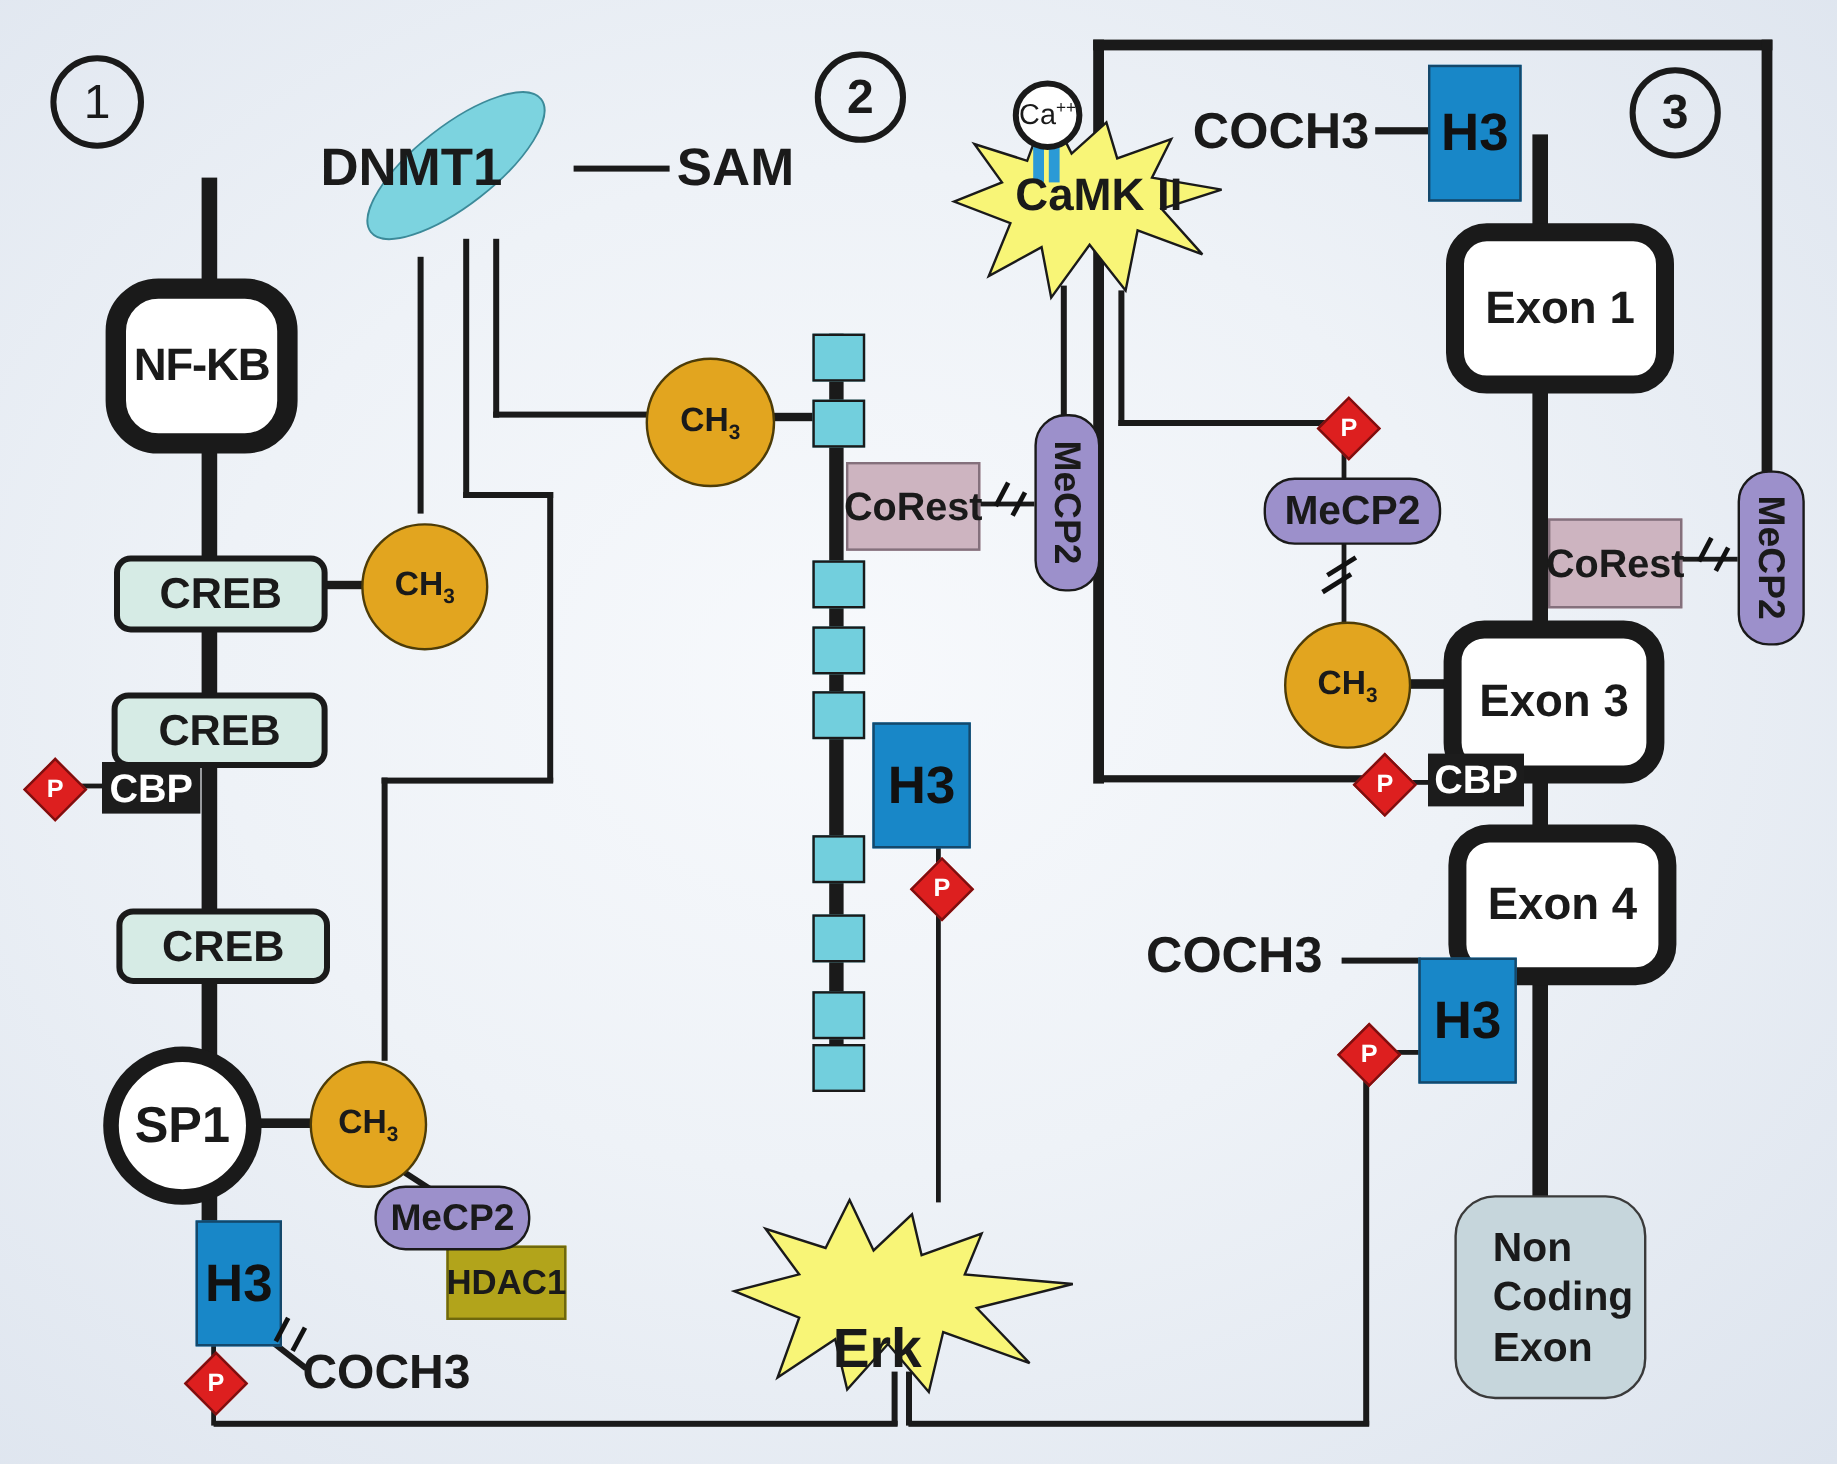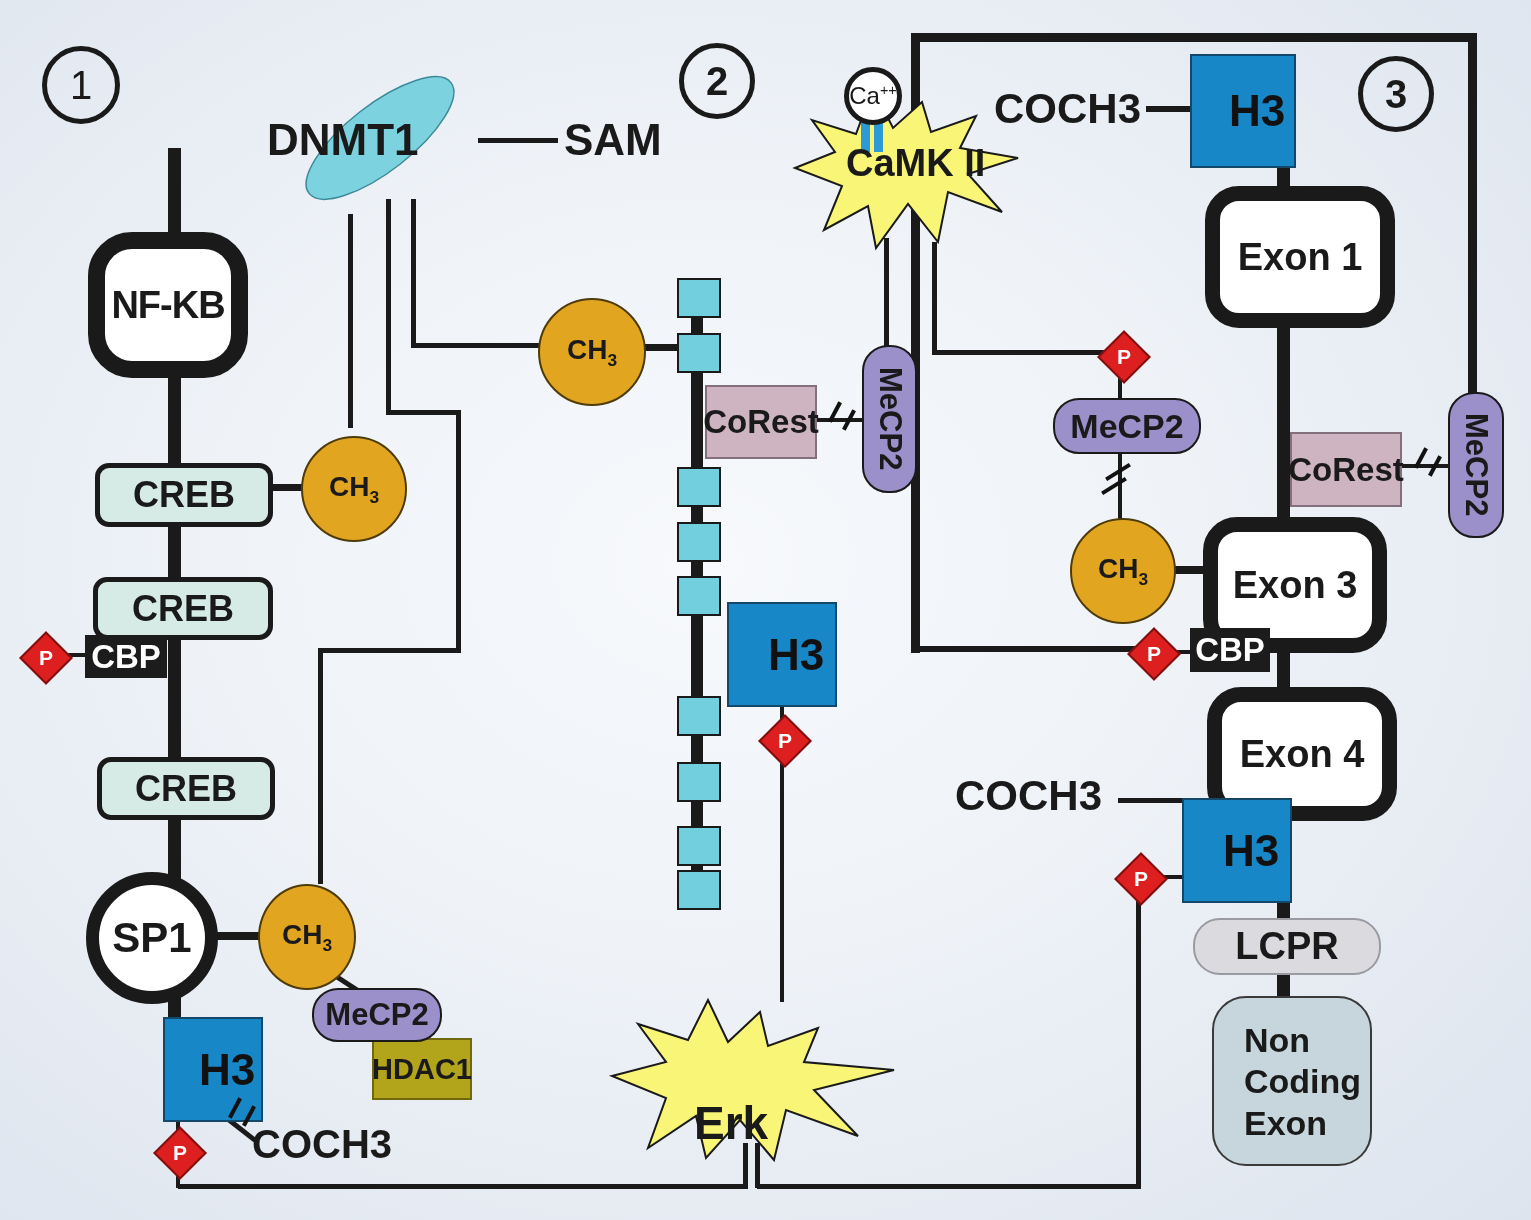--- a/index.html
+++ b/index.html
@@ -10,21 +10,21 @@
   .ln{position:absolute;background:#1a1a1a;}
   .lbl{position:absolute;font-weight:bold;color:#1a1a1a;white-space:nowrap;}
   .ctr{display:flex;align-items:center;justify-content:center;}
   .numcir{position:absolute;border:5px solid #1a1a1a;border-radius:50%;
     display:flex;align-items:center;justify-content:center;font-size:40px;color:#1a1a1a;}
   .creb{position:absolute;background:#d6ebe5;border:5px solid #1a1a1a;border-radius:14px;
     display:flex;align-items:center;justify-content:center;font-weight:bold;font-size:36px;color:#1a1a1a;}
   .exon{position:absolute;background:#ffffff;border:15px solid #1a1a1a;border-radius:34px;
     display:flex;align-items:center;justify-content:center;font-weight:bold;font-size:38px;color:#1a1a1a;}
   .h3box{position:absolute;background:#1887c8;border:2px solid #14486b;
-    display:flex;align-items:center;justify-content:center;font-weight:bold;font-size:44px;color:#111;padding-left:28px;}
+    display:flex;align-items:center;justify-content:center;font-weight:bold;font-size:44px;color:#111;}
   .ch3{position:absolute;background:#e2a51f;border:2px solid #4d3c08;border-radius:50%;
     display:flex;align-items:center;justify-content:center;font-weight:bold;font-size:28px;color:#1a1a1a;}
   .ch3 sub{font-size:0.62em;}
   .mecp2{position:absolute;background:#9c90cb;border:2px solid #1a1a1a;border-radius:26px;
     display:flex;align-items:center;justify-content:center;font-weight:bold;font-size:31px;color:#1a1a1a;}
   .vcap{writing-mode:vertical-rl;text-orientation:mixed;}
   .corest{position:absolute;background:#cdb4c0;border:2px solid #84707c;
     display:flex;align-items:center;justify-content:center;font-weight:bold;font-size:33px;color:#1a1a1a;}
   .pdia{position:absolute;width:34px;height:34px;background:#dd1f1f;border:2px solid #7e0f0f;
     transform:rotate(45deg);display:flex;align-items:center;justify-content:center;z-index:6;}
@@ -263,23 +263,20 @@
   </div>
 
   <div class="lbl z3" style="left:955px;top:772px;font-size:42px;">COCH3</div>
   <div class="h3box z3" style="left:1182px;top:798px;width:78px;height:101px;">
     <span>H3</span>
   </div>
   <div class="pdia" style="left:1122px;top:860px;">
     <span>P</span>
   </div>
 
-  <div class="abs z3 ctr" style="left:1193px;top:918px;width:188px;height:57px;background:#dbdbdf;border:2px solid #9a9aa2;border-radius:27px;">
-    <span class="lbl" style="position:static;font-size:38px;">LCPR</span>
-  </div>
 
   <div class="abs z3" style="left:1212px;top:996px;width:160px;height:170px;background:#c6d6dc;border:2px solid #3a3a3a;border-radius:34px;padding:22px 0 0 30px;">
     <div class="lbl" style="position:static;font-size:34px;line-height:1.22;">
       <div>Non</div>
       <div>Coding</div>
       <div>Exon</div>
     </div>
   </div>
 
 </div>

